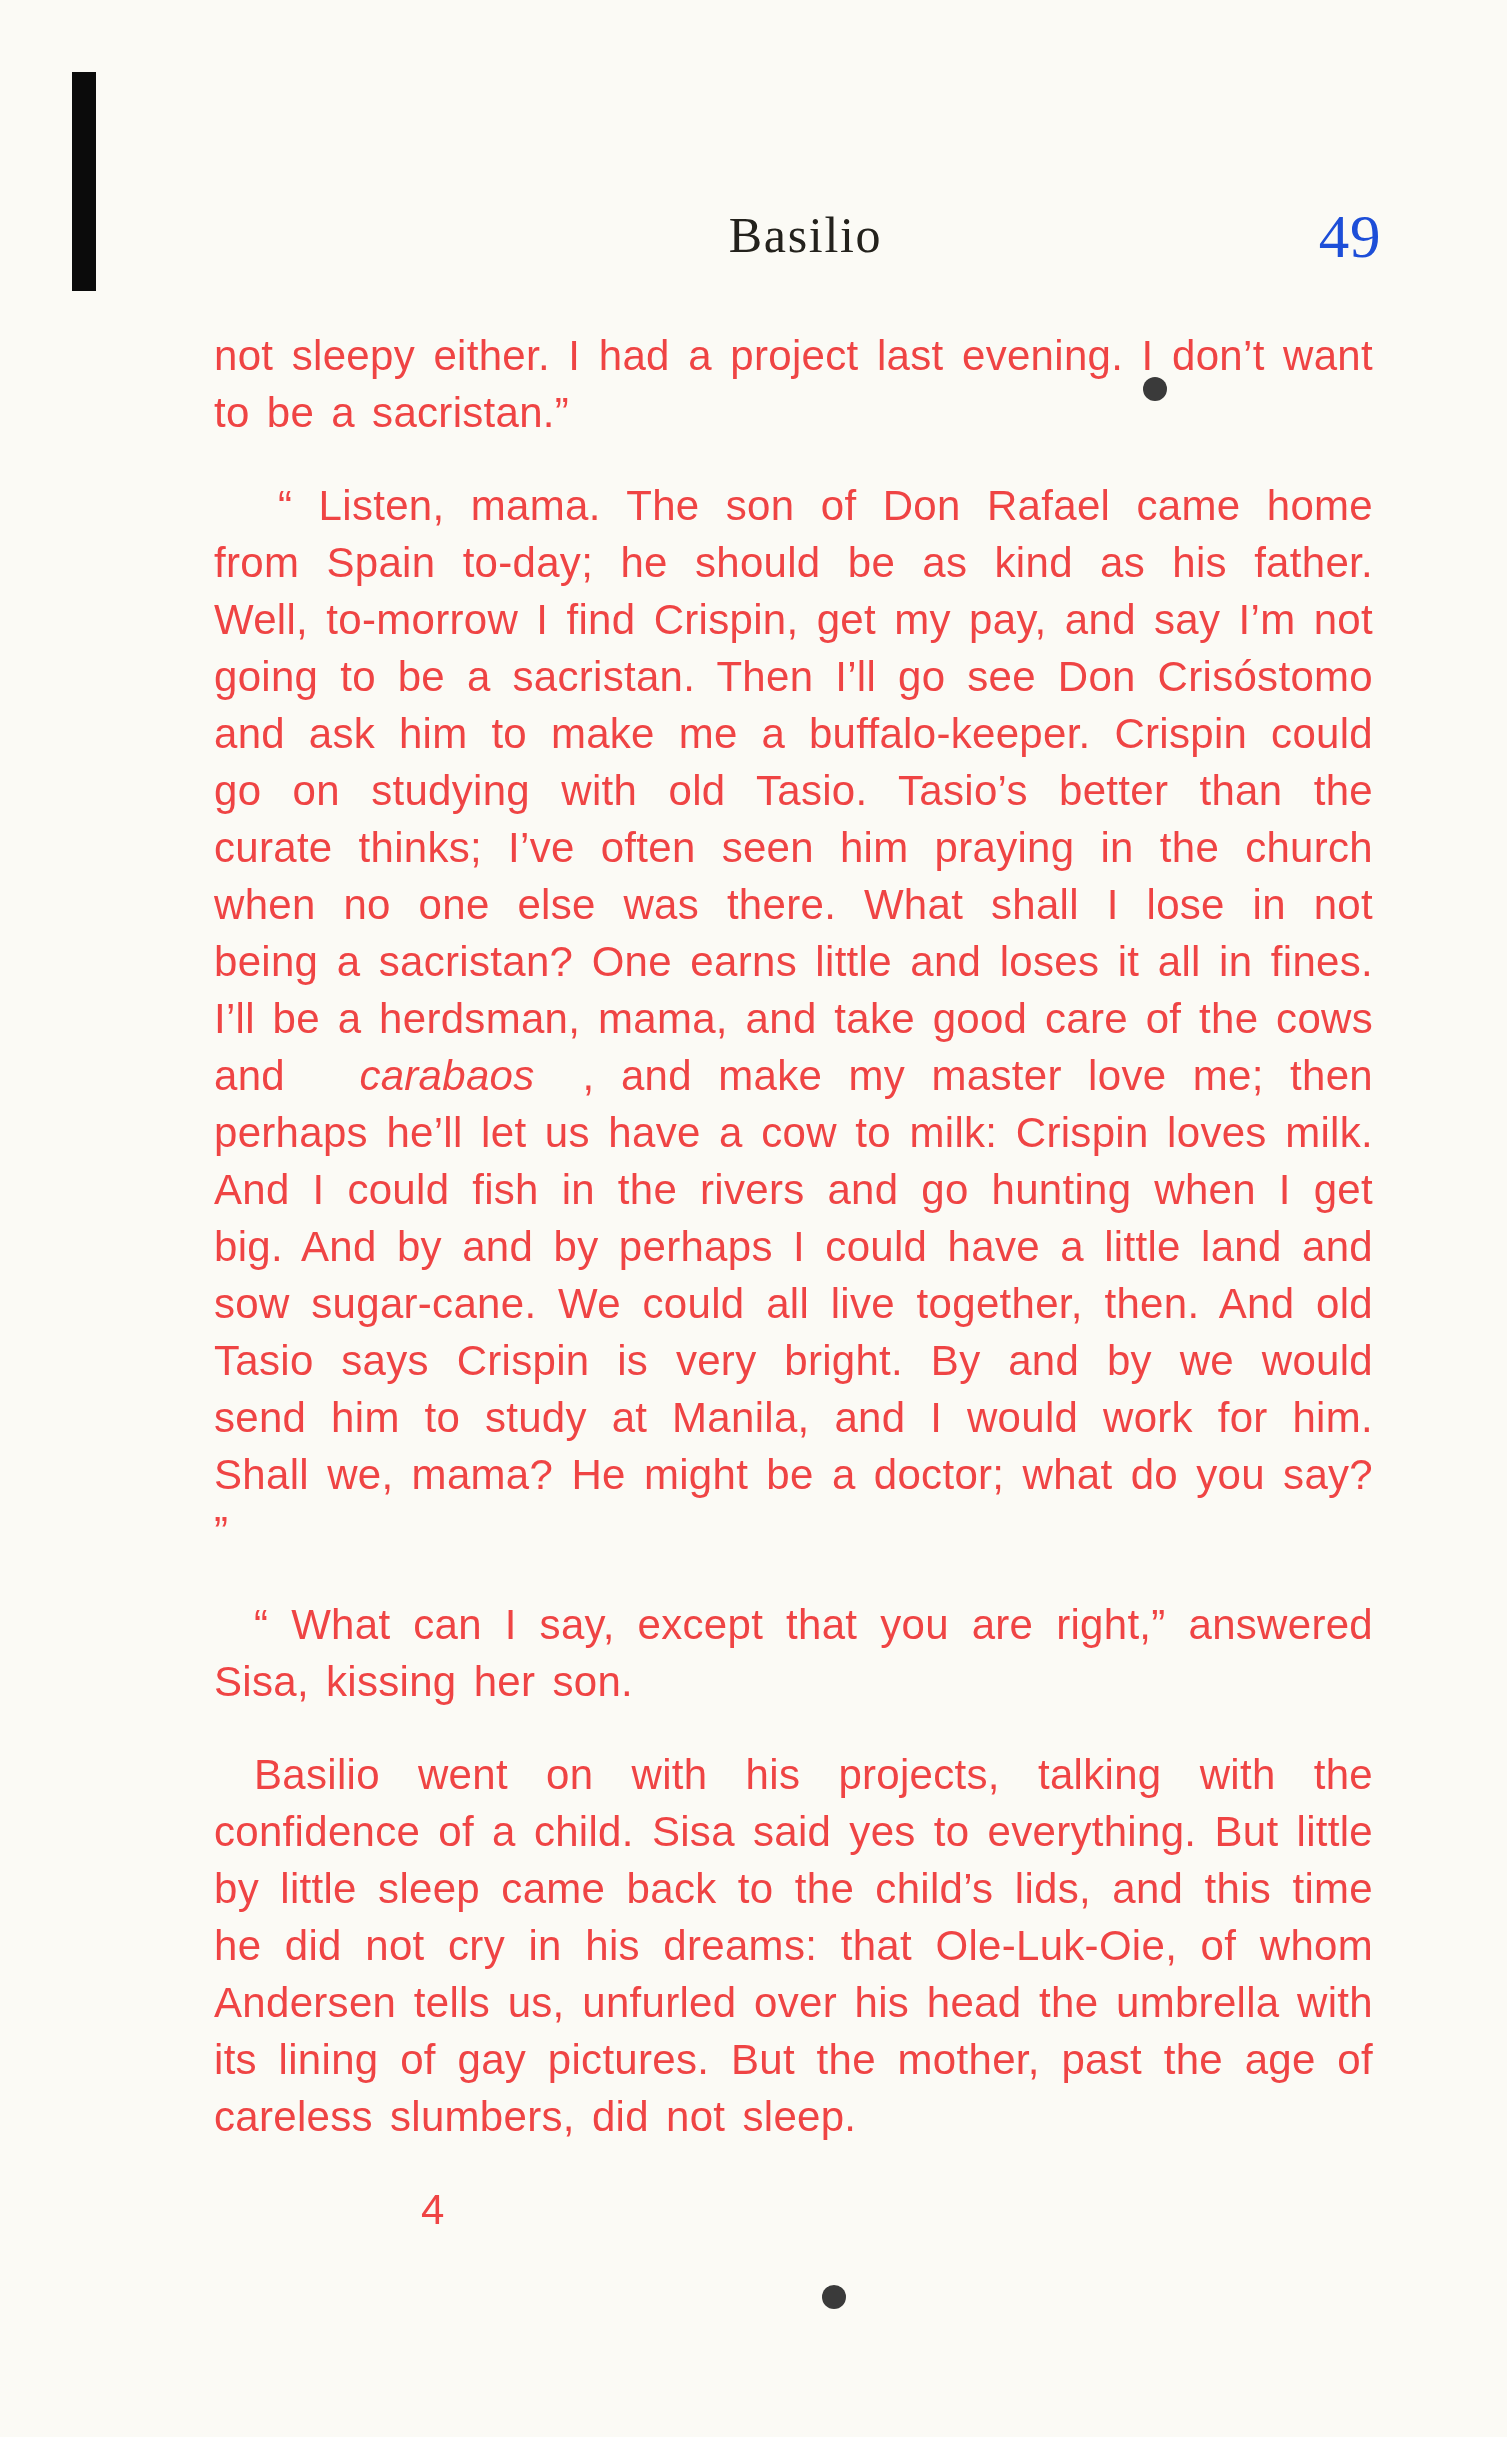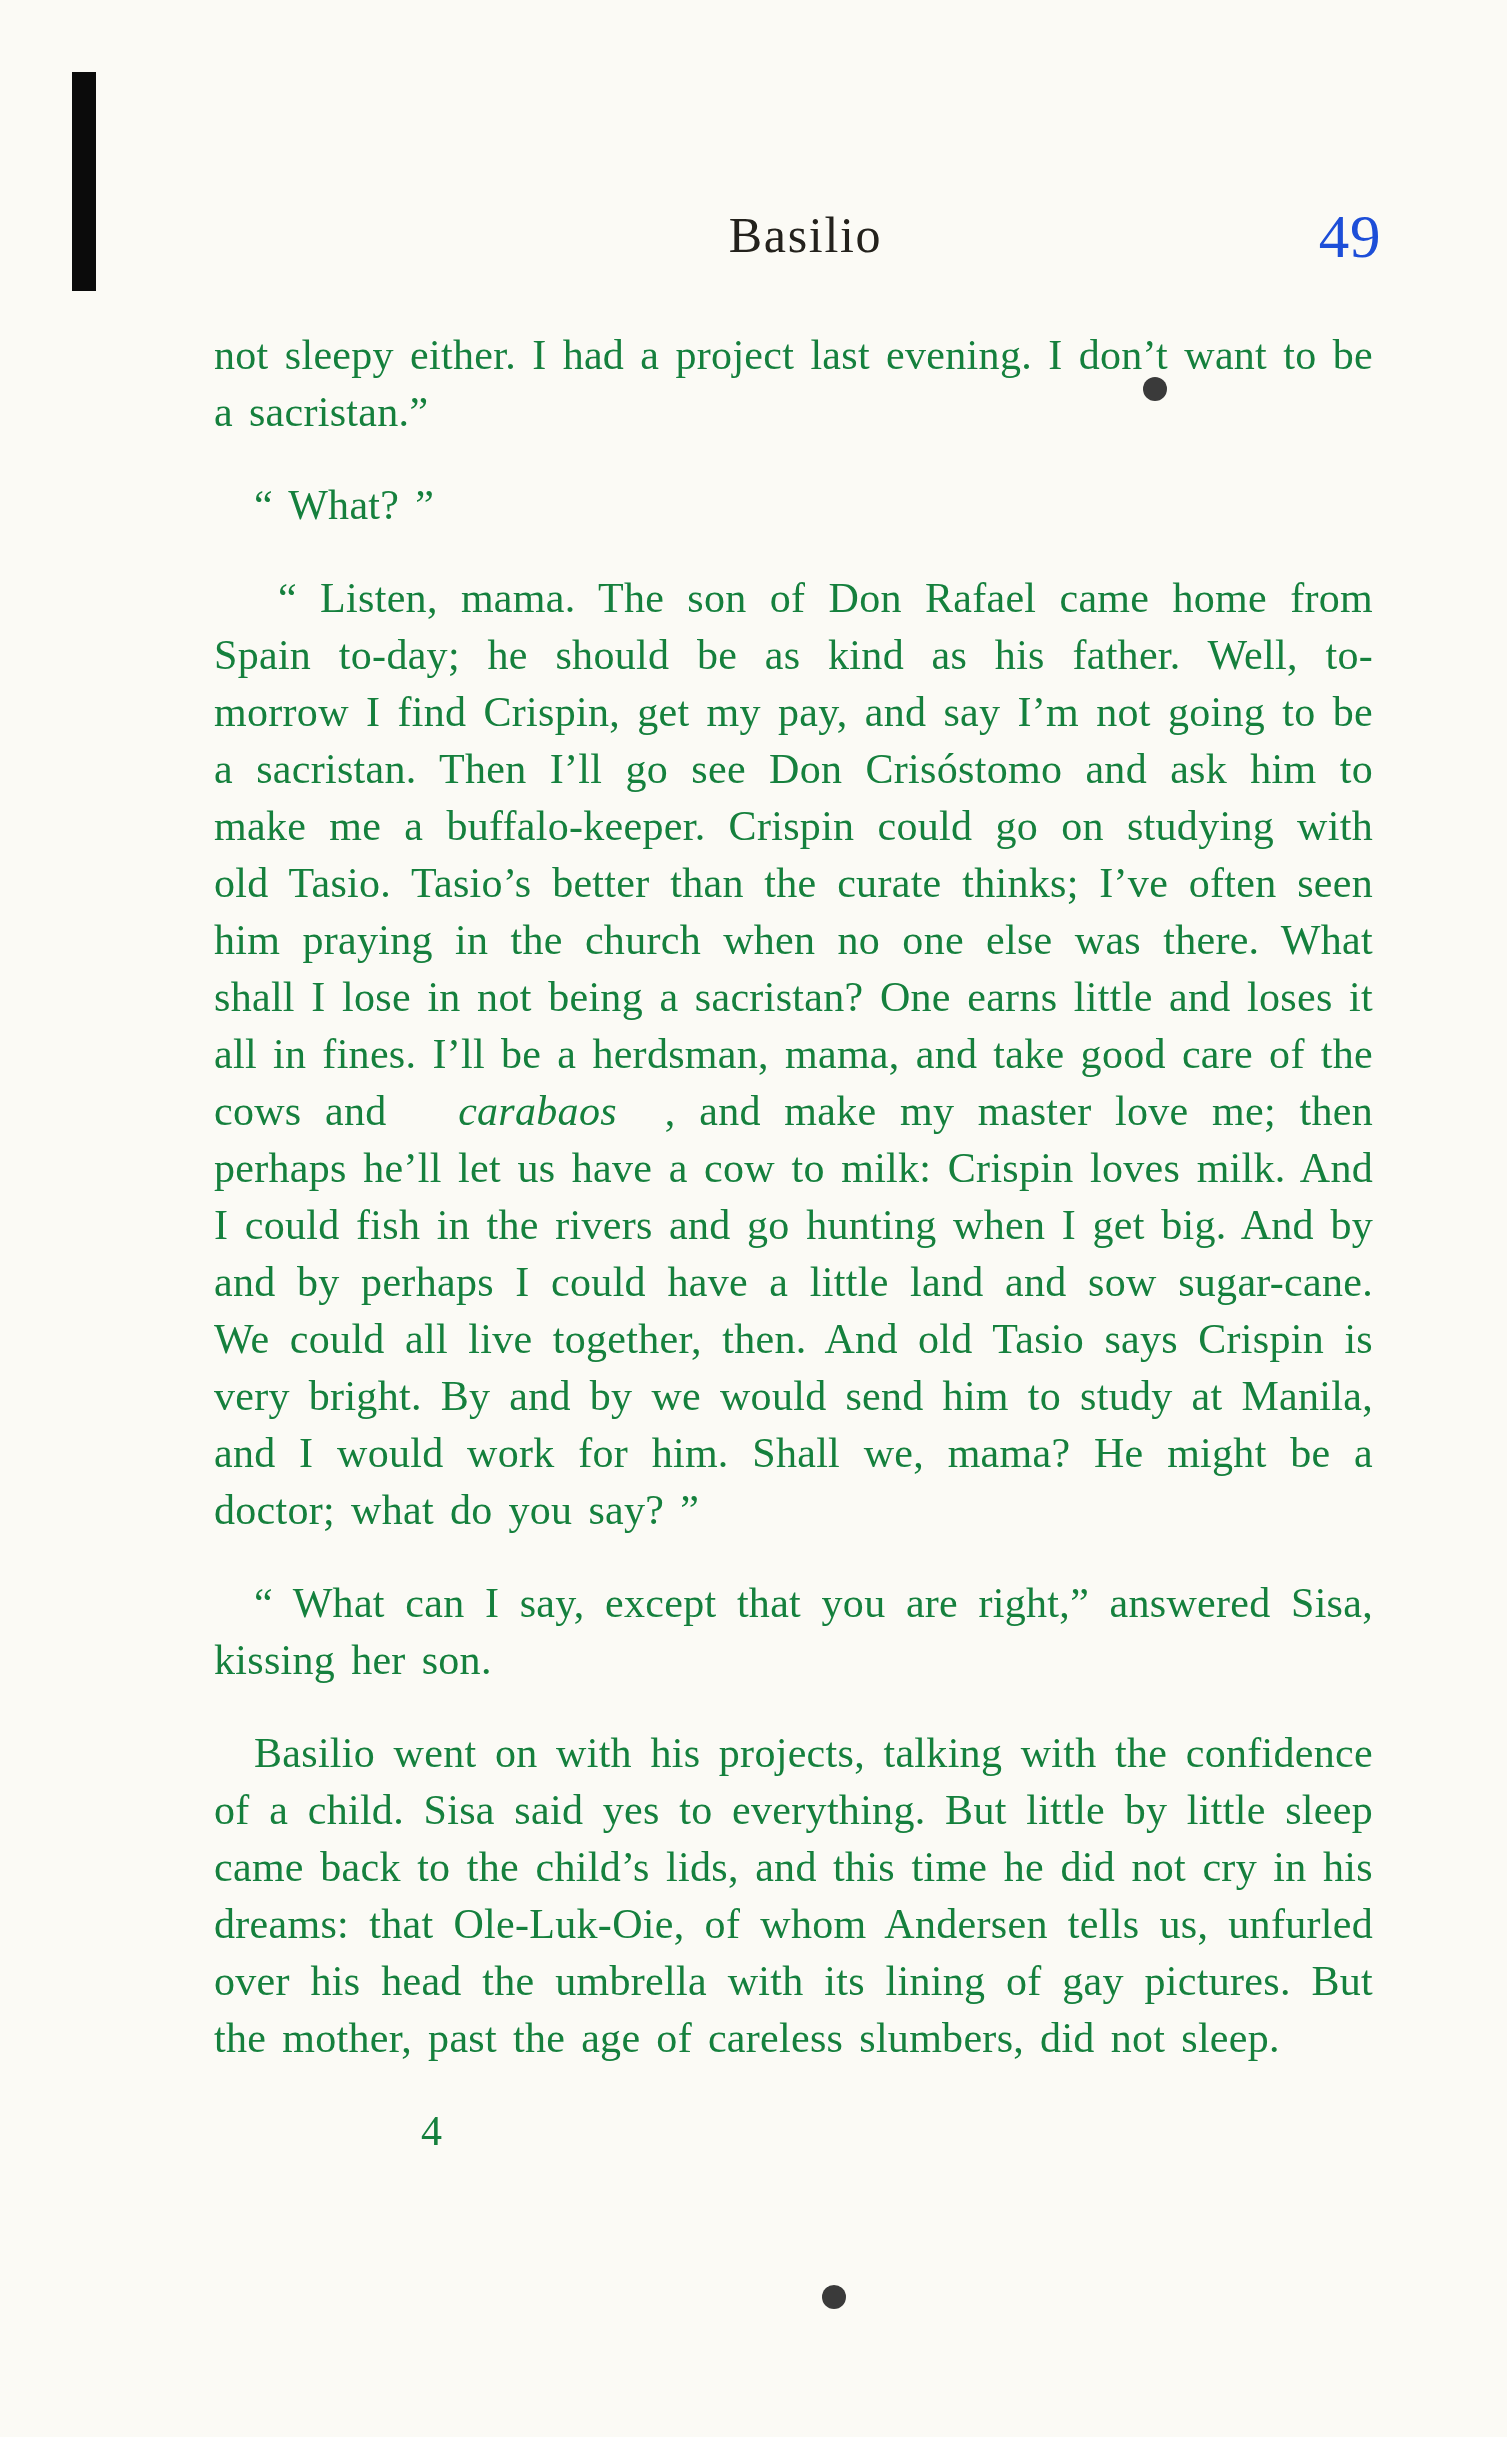--- a/index.html
+++ b/index.html
@@ -44,27 +44,27 @@
       letter-spacing: 0.9px;
       color: #1d4ed8;
     }
 
     
     .text-block {
       position: absolute;
       top: 219px;
       left: 106px;
       width: 1231px;
-      font-family: Liberation Serif, serif;
+      font-family: Liberation Sans, sans-serif;
       font-size: 42px;
       line-height: 57px;
       text-align: justify;
       word-spacing: 5.2px;
       letter-spacing: 0.3px;
-      color: #15803d;
+      color: #ef4444;
     }
     .para { text-indent: 40px; }
     .para.no-indent { text-indent: 0; }
     .italic { font-style: italic; }
 
     .signature-mark {
       margin-top: 0;
       text-align: left;
       text-indent: 207px;
     }
@@ -110,21 +110,20 @@
   <div class="artifact-dot dot-1"></div>
   <div class="artifact-dot dot-2"></div>
 
   <header class="page-header">
     <span class="running-title">Basilio</span>
     <span class="page-number">49</span>
   </header>
 
   <main class="text-block">
     <p class="para no-indent">not sleepy either. I had a project last evening. I don’t want to be a sacristan.”</p>
-    <p class="para">“ What? ”</p>
     <p class="para"><span>“ Listen, mama. The son of Don Rafael came home from Spain to-day; he should be as kind as his father. Well, to-morrow I find Crispin, get my pay, and say I’m not going to be a sacristan. Then I’ll go see Don Crisóstomo and ask him to make me a buffalo-keeper. Crispin could go on studying with old Tasio. Tasio’s better than the curate thinks; I’ve often seen him praying in the church when no one else was there. What shall I lose in not being a sacristan? One earns little and loses it all in fines. I’ll be a herdsman, mama, and take good care of the cows and </span><span class="italic">carabaos</span><span>, and make my master love me; then perhaps he’ll let us have a cow to milk: Crispin loves milk. And I could fish in the rivers and go hunting when I get big. And by and by perhaps I could have a little land and sow sugar-cane. We could all live together, then. And old Tasio says Crispin is very bright. By and by we would send him to study at Manila, and I would work for him. Shall we, mama? He might be a doctor; what do you say? ”</span></p>
     <p class="para">“ What can I say, except that you are right,” answered Sisa, kissing her son.</p>
     <p class="para">Basilio went on with his projects, talking with the confidence of a child. Sisa said yes to everything. But little by little sleep came back to the child’s lids, and this time he did not cry in his dreams: that Ole-Luk-Oie, of whom Andersen tells us, unfurled over his head the umbrella with its lining of gay pictures. But the mother, past the age of careless slumbers, did not sleep.</p>
     <div class="signature-mark">4</div>
   </main>
 
 
 </div>
 
 

